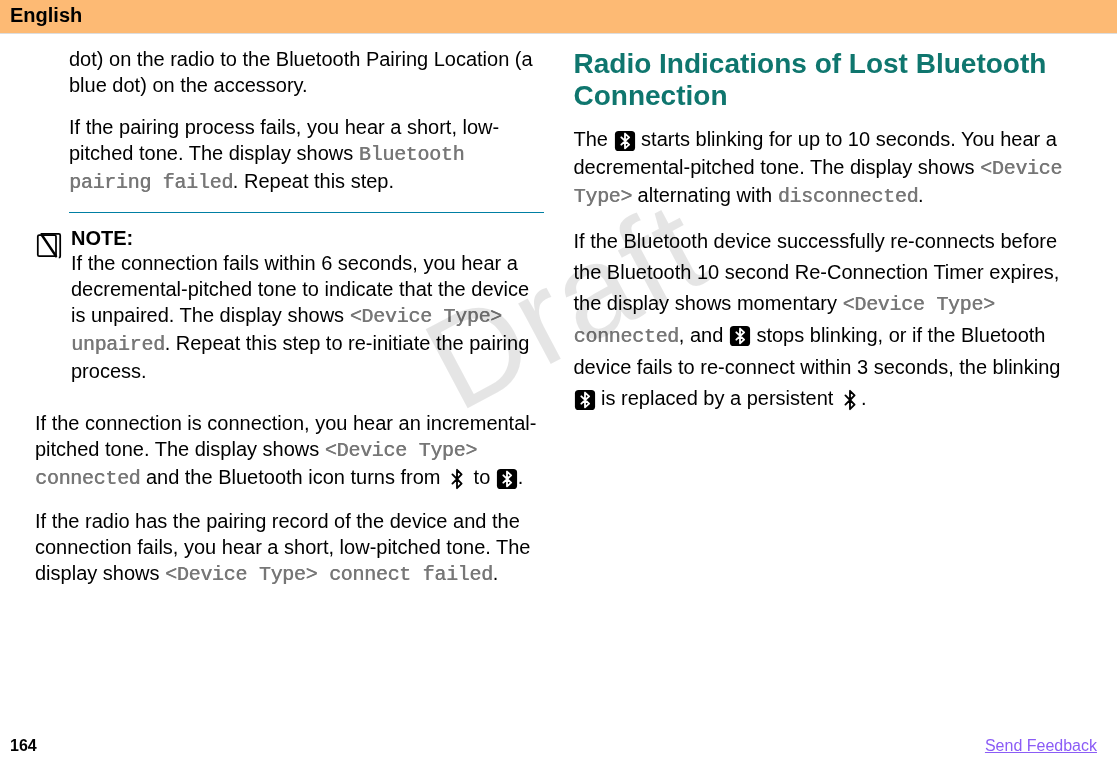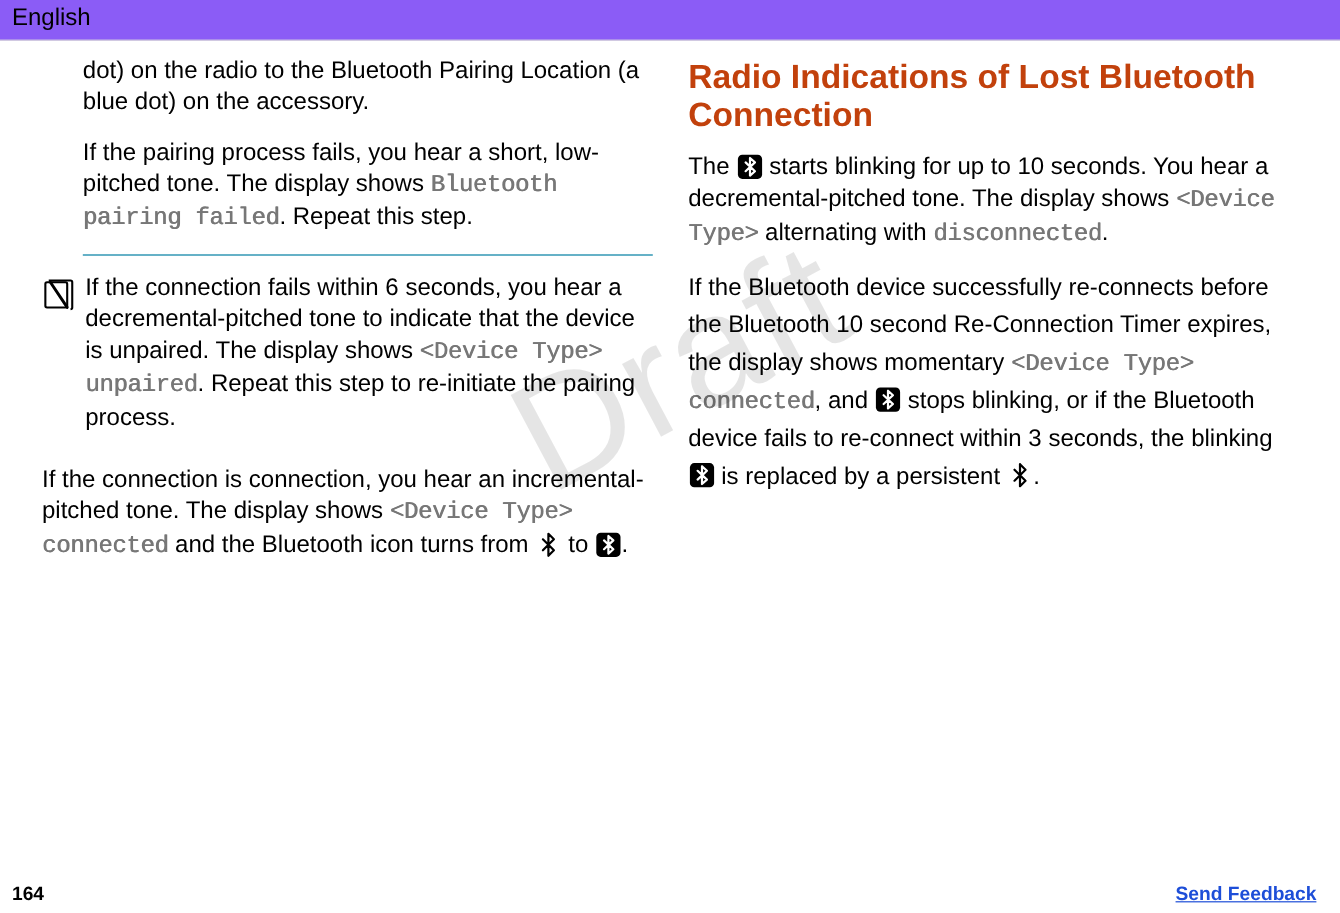--- a/index.html
+++ b/index.html
@@ -8,23 +8,23 @@
     width: 1117px;
     height: 761px;
     font-family: Arial, Helvetica, sans-serif;
     font-size: 20px;
     color: #000;
     background: #fff;
     position: relative;
     overflow: hidden;
   }
   .header-bar {
-    background: #8b5cf6;
+    background: #fdba74;
     padding: 4px 10px 6px 10px;
-    font-weight: normal;
+    font-weight: bold;
     font-size: 20px;
     border-bottom: 1px solid #ddd;
   }
   .page {
     display: flex;
     flex-direction: row;
     padding: 12px 20px 0 20px;
     box-sizing: border-box;
     height: calc(100% - 70px);
   }
@@ -75,39 +75,39 @@
   .bt-solid {
     display: inline-block;
     vertical-align: middle;
   }
   .bt-solid svg, .bt-outline svg {
     width: 22px;
     height: 22px;
     vertical-align: -4px;
   }
   h2.section {
-    color: #c2410c;
+    color: #0f766e;
     font-weight: bold;
     font-size: 28px;
     margin: 2px 0 14px 0;
     line-height: 1.15;
   }
   .footer {
     position: absolute;
     bottom: 0;
     left: 0;
     right: 0;
     display: flex;
     justify-content: space-between;
     align-items: flex-end;
     padding: 2px 20px 6px 10px;
     font-size: 16px;
   }
   .page-num { font-weight: bold; }
-  .feedback { color: #1d4ed8; text-decoration: underline; cursor: pointer; font-weight: bold; }
+  .feedback { color: #8b5cf6; text-decoration: underline; cursor: pointer; }
   .watermark {
     position: absolute;
     top: 230px;
     left: 420px;
     font-size: 130px;
     color: rgba(0,0,0,0.10);
     transform: rotate(-28deg);
     font-weight: 400;
     pointer-events: none;
     user-select: none;
@@ -137,39 +137,43 @@
 
     <div class="note-block">
       <span class="note-icon">
         <svg viewBox="0 0 40 40">
           <rect x="4" y="6" width="26" height="30" rx="2" ry="2" fill="none" stroke="#000" stroke-width="2.5"></rect>
           <path d="M8 4 h26 a2 2 0 0 1 2 2 v30 a2 2 0 0 1 -2 2" fill="none" stroke="#000" stroke-width="2.5"></path>
           <path d="M10 6 L30 36" fill="none" stroke="#000" stroke-width="3.5" stroke-linecap="round"></path>
         </svg>
       </span>
       <div>
+        <div class="note-title">NOTE:</div>
         <p class="inline-note-text">
           <span>If the connection fails within 6 seconds, you hear a decremental-pitched tone to indicate that the device is unpaired. The display shows </span><span class="code">&lt;Device Type&gt; unpaired</span><span>. Repeat this step to re-initiate the pairing process.</span>
         </p>
       </div>
     </div>
 
     <p>
       <span>If the connection is connection, you hear an incremental-pitched tone. The display shows </span><span class="code">&lt;Device Type&gt; connected</span><span> and the Bluetooth icon turns from </span><span class="bt-outline">
         <svg viewBox="0 0 24 24">
             <path d="M12 2 L17 7 L12 12 L17 17 L12 22 V2 M7 7 L17 17 M7 17 L17 7" fill="none" stroke="#000" stroke-width="2" stroke-linejoin="round" stroke-linecap="round"></path>
           </svg>
       </span><span> to </span><span class="bt-solid">
         <svg viewBox="0 0 24 24">
             <rect x="1" y="1" width="22" height="22" rx="4" fill="#000"></rect>
             <path d="M12 4 L16.5 8 L12 12 L16.5 16 L12 20 V4 M8 8 L16.5 16 M8 16 L16.5 8" fill="none" stroke="#fff" stroke-width="2" stroke-linejoin="round" stroke-linecap="round"></path>
           </svg>
       </span><span>.</span>
     </p>
 
+    <p>
+      <span>If the radio has the pairing record of the device and the connection fails, you hear a short, low-pitched tone. The display shows </span><span class="code">&lt;Device Type&gt; connect failed</span><span>.</span>
+    </p>
   </div>
 
   <div class="col">
     <h2 class="section">Radio Indications of Lost Bluetooth Connection</h2>
 
 
     <p>
       <span>The </span><span class="bt-solid">
         <svg viewBox="0 0 24 24">
             <rect x="1" y="1" width="22" height="22" rx="4" fill="#000"></rect>

